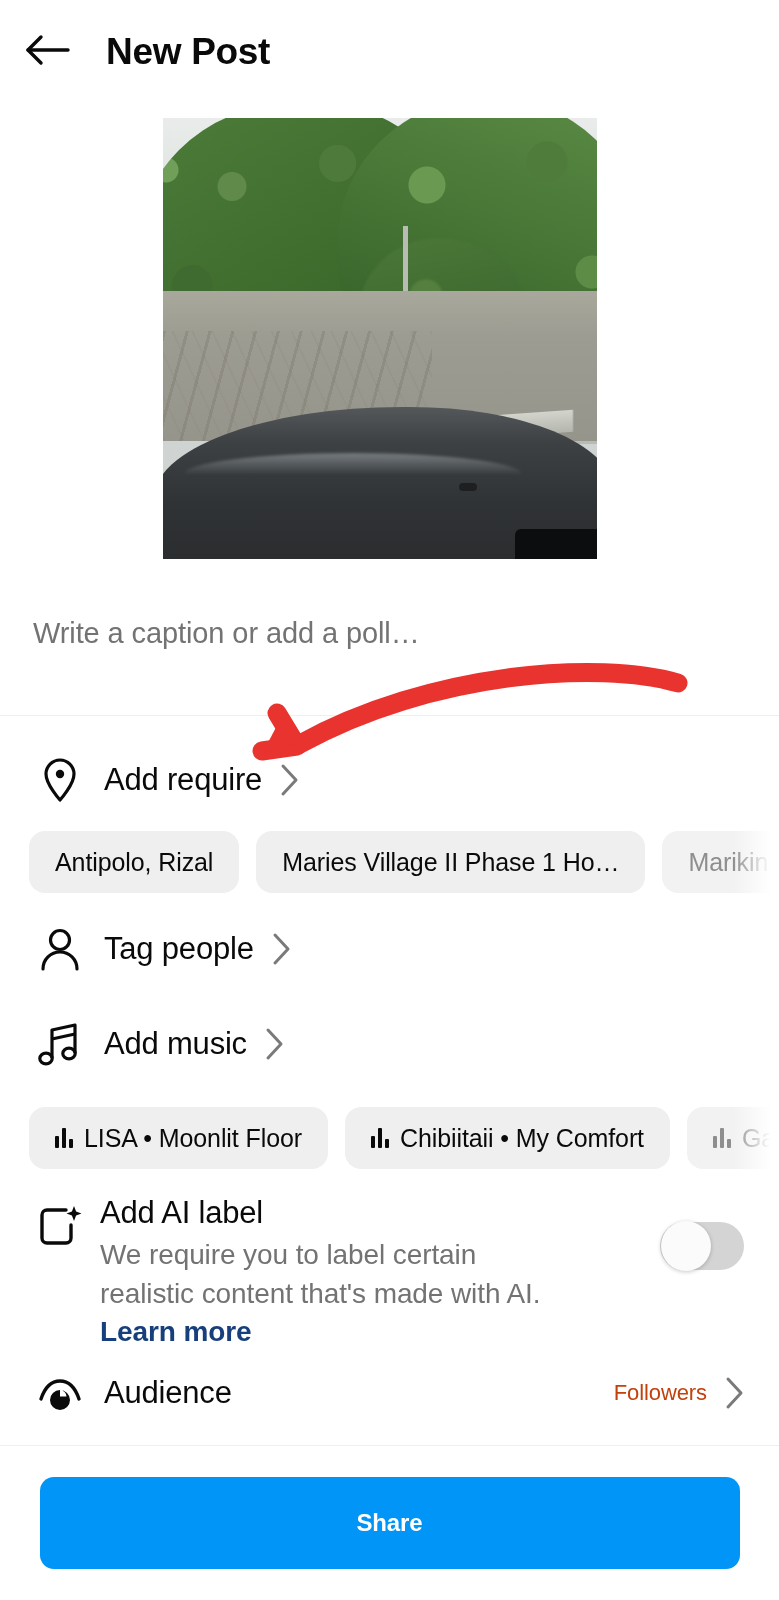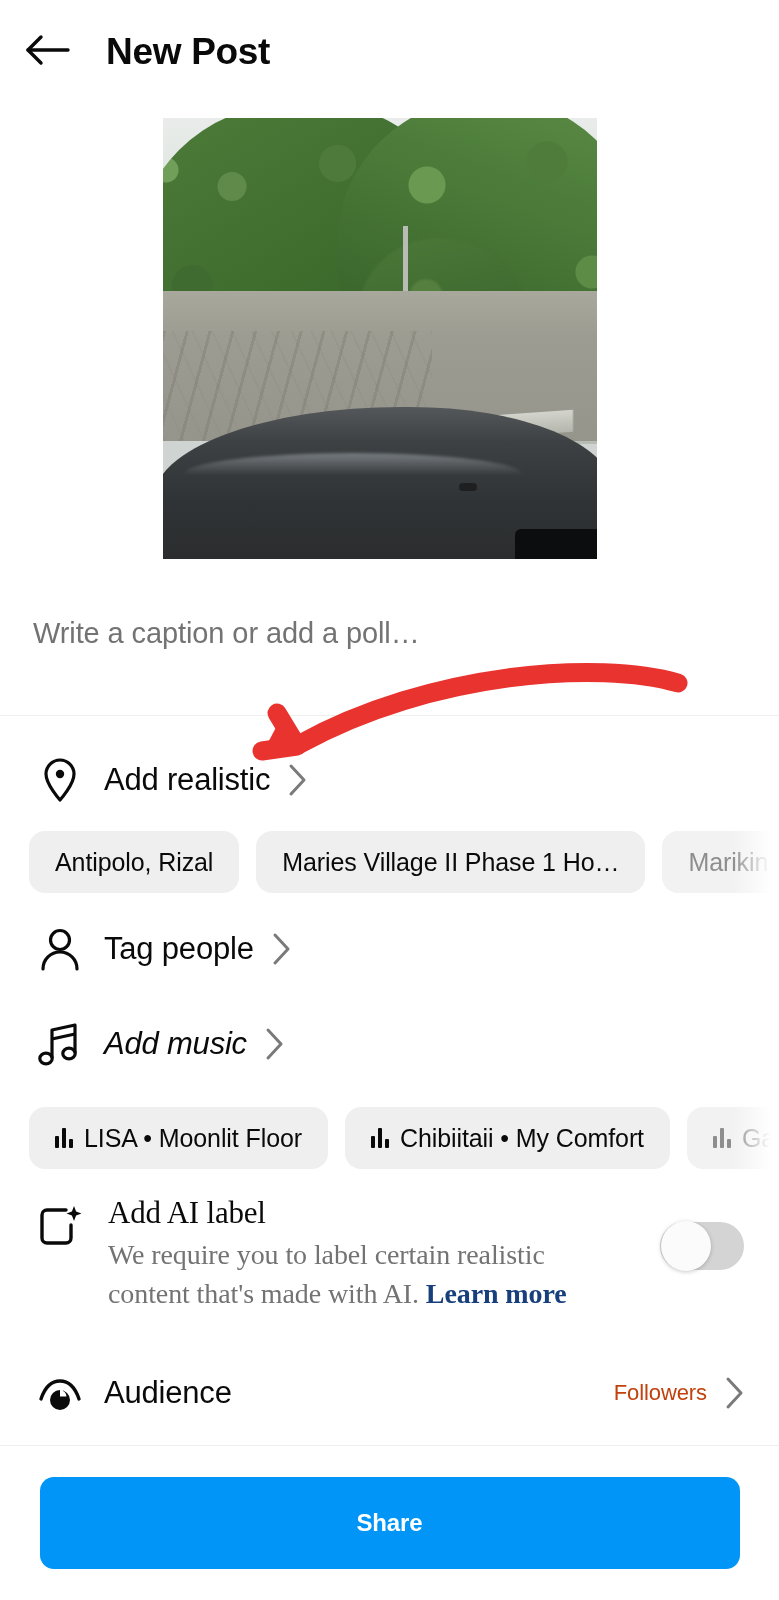--- a/index.html
+++ b/index.html
@@ -353,21 +353,21 @@
     display: flex;
     align-items: flex-start;
     cursor: pointer;
   }
   .ai-icon-wrap {
     width: 68px; min-width: 68px;
     margin-left: 26px;
     margin-top: 12px;
     display: flex; align-items: center; justify-content: center;
   }
-  .ai-text { margin-left: 14px; margin-top: 2px; font-family: Liberation Serif, serif; }
+  .ai-text { margin-left: 6px; margin-top: 2px; }
   .ai-title {
     font-size: 31px;
     color: #0a0a0a;
     letter-spacing: -0.2px;
     line-height: 1.2;
   }
   .ai-desc {
     font-size: 28px;
     color: #737373;
     letter-spacing: -0.1px;
@@ -481,21 +481,21 @@
 
   <div class="divider" style="top:715px;"></div>
 
   <div class="row" style="top:736px; height:88px;">
     <div class="row-icon">
       <svg width="40" height="46" viewBox="0 0 40 46" fill="none">
         <path d="M20 3C12.3 3 6 9.3 6 17c0 10.5 14 26 14 26s14-15.5 14-26c0-7.7-6.3-14-14-14z" stroke="#0a0a0a" stroke-width="3.2" stroke-linejoin="round"></path>
         <circle cx="20" cy="17" r="4.2" fill="#0a0a0a"></circle>
       </svg>
     </div>
-    <div class="row-label">Add realistic</div>
+    <div class="row-label">Add require</div>
     <div class="chevron">
       <svg width="20" height="34" viewBox="0 0 20 34" fill="none">
         <path d="M3 3L16 17L3 31" stroke="#7a7a7a" stroke-width="3" stroke-linecap="round" stroke-linejoin="round"></path>
       </svg>
     </div>
   </div>
 
   <div class="chips" style="top:826px;">
     <div class="chip">
       <span>Antipolo, Rizal</span>
@@ -517,21 +517,21 @@
       </svg>
     </div>
     <div class="row-label">Tag people</div>
     <div class="chevron">
       <svg width="20" height="34" viewBox="0 0 20 34" fill="none">
         <path d="M3 3L16 17L3 31" stroke="#7a7a7a" stroke-width="3" stroke-linecap="round" stroke-linejoin="round"></path>
       </svg>
     </div>
   </div>
 
-  <div class="row" style="top:1000px; height:88px;font-style:italic;">
+  <div class="row" style="top:1000px; height:88px;">
     <div class="row-icon">
       <svg width="44" height="48" viewBox="0 0 44 48" fill="none">
         <path d="M14 38V10L37 5V33" stroke="#0a0a0a" stroke-width="3.2" stroke-linejoin="round"></path>
         <path d="M14 19L37 14" stroke="#0a0a0a" stroke-width="3.2"></path>
         <ellipse cx="8" cy="38.5" rx="6.2" ry="5.4" stroke="#0a0a0a" stroke-width="3.2"></ellipse>
         <ellipse cx="31" cy="33.5" rx="6.2" ry="5.4" stroke="#0a0a0a" stroke-width="3.2"></ellipse>
       </svg>
     </div>
     <div class="row-label">Add music</div>
     <div class="chevron">

